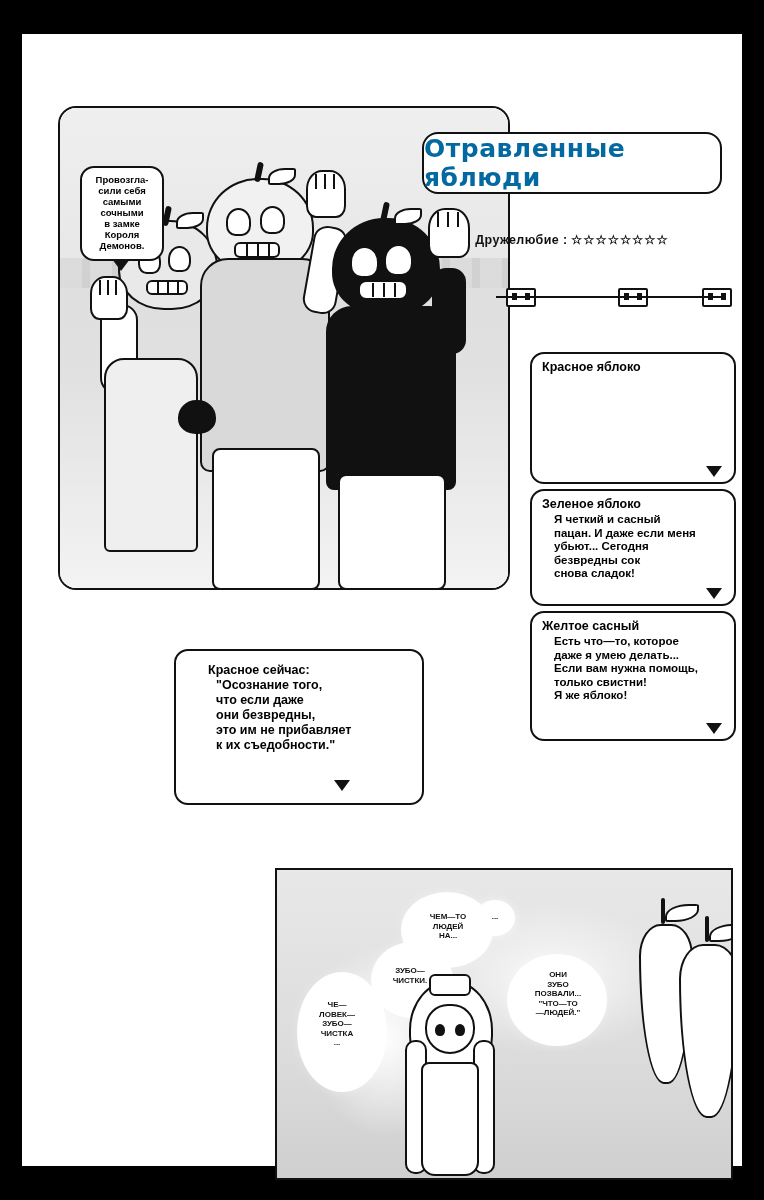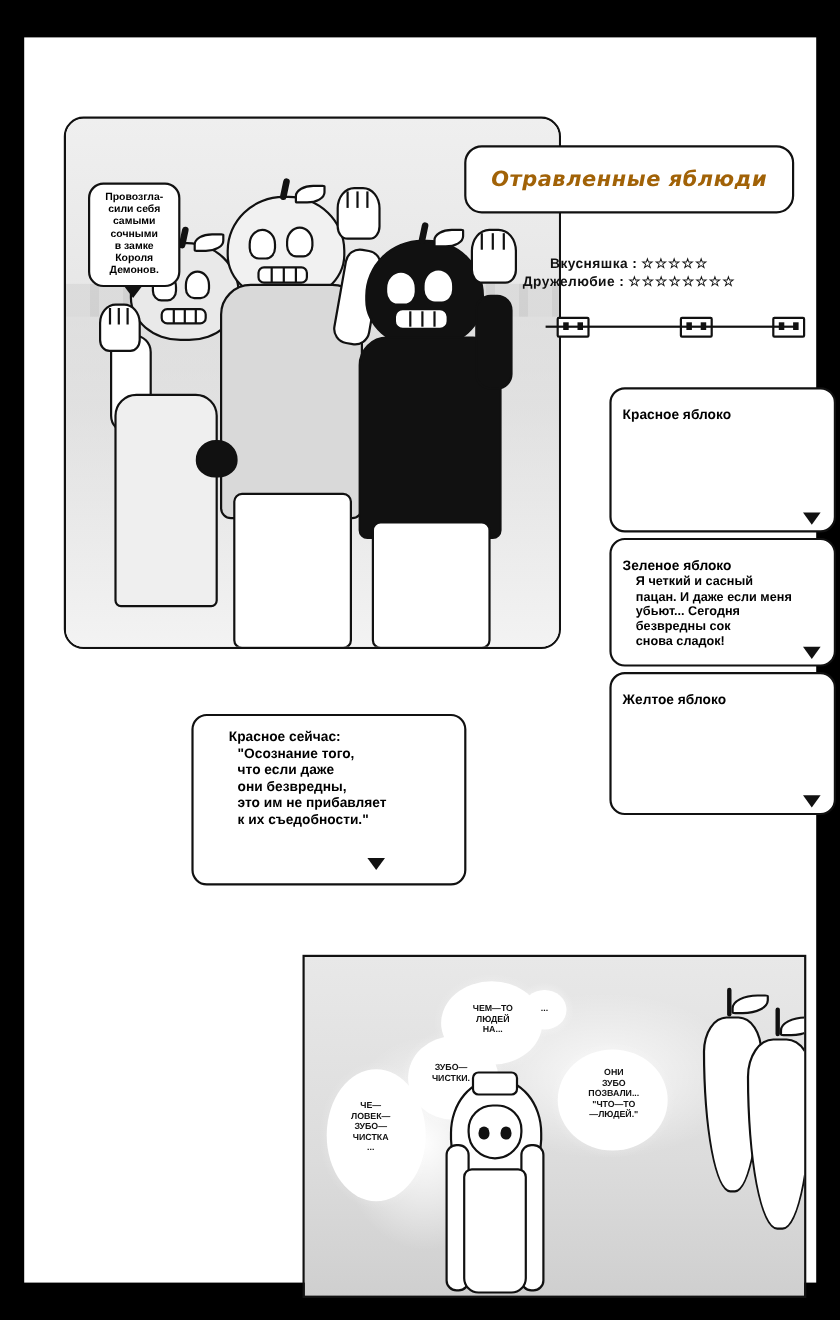--- a/index.html
+++ b/index.html
@@ -142,25 +142,24 @@
   }
   
   .title-box {
     left: 400px; top: 98px;
     width: 300px; height: 62px;
     display: flex; align-items: center; justify-content: center;
     border-radius: 16px;
   }
   .title-text {
     font-family: "DejaVu Sans", sans-serif;
-    font-size: 19px;
+    font-size: 25px;
     font-weight: 700;
     letter-spacing: .5px;
-    color: #a16207;
-    font-style: italic;
+    color: #0369a1;
   }
   .stats {
     position: absolute;
     left: 400px; top: 198px;
     width: 300px;
     text-align: center;
     font-size: 12.5px;
     font-weight: 700;
     line-height: 16px;
     color: #111;
@@ -193,21 +192,21 @@
   .tagline {
     position: absolute;
     left: 474px; top: 274px;
     width: 236px;
     font-size: 12px;
     font-weight: 700;
     line-height: 16px;
     color: #111;
   }
   
-  .char-box { padding: 16px 10px 16px 10px; margin-left: 24px; }
+  .char-box { padding: 6px 10px 16px 10px; }
   .char-box .name {
     font-size: 12.5px;
     font-weight: 700;
     margin-bottom: 2px;
   }
   .char-box .say {
     font-size: 11.5px;
     line-height: 13.5px;
     font-weight: 700;
     padding-left: 12px;
@@ -380,24 +379,20 @@
 Демонов.</span>
     <div class="arrow-in" style="left:30px; bottom:-12px;"></div>
   </div>
 
   <div class="box title-box">
     <span class="title-text">Отравленные яблюди</span>
   </div>
 
   <div class="stats">
     <div>
-      <span class="lbl">Вкусняшка :</span>
-      <span class="stars">☆☆☆☆☆</span>
-    </div>
-    <div>
       <span class="lbl">Дружелюбие :</span>
       <span class="stars">☆☆☆☆☆☆☆☆</span>
     </div>
   </div>
 
   <div class="clip" style="left:484px;"></div>
   <div class="clip" style="left:596px;"></div>
   <div class="clip" style="left:680px;"></div>
   <div class="rule"></div>
 
@@ -410,21 +405,26 @@
     <div class="name">Зеленое яблоко</div>
     <div class="say" style="white-space:pre-line">Я четкий и сасный
 пацан. И даже если меня
 убьют... Сегодня
 безвредны сок
 снова сладок!</div>
     <div class="downarrow"></div>
   </div>
 
   <div class="box char-box" id="char-yellow">
-    <div class="name">Желтое яблоко</div>
+    <div class="name">Желтое сасный</div>
+    <div class="say" style="white-space:pre-line">Есть что—то, которое
+даже я умею делать...
+Если вам нужна помощь,
+только свистни!
+Я же яблоко!</div>
     <div class="downarrow"></div>
   </div>
 
   <div class="box" id="problems-box">
     <div style="margin-left:18px">Красное сейчас:</div>
     <div style="white-space:pre-line; margin-left:26px">"Осознание того,
 что если даже
 они безвредны,
 это им не прибавляет
 к их съедобности."</div>

